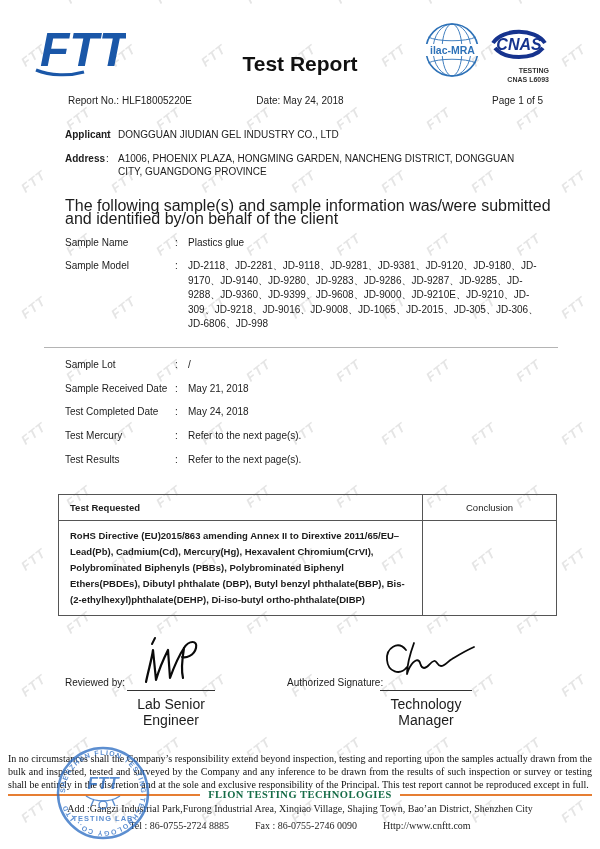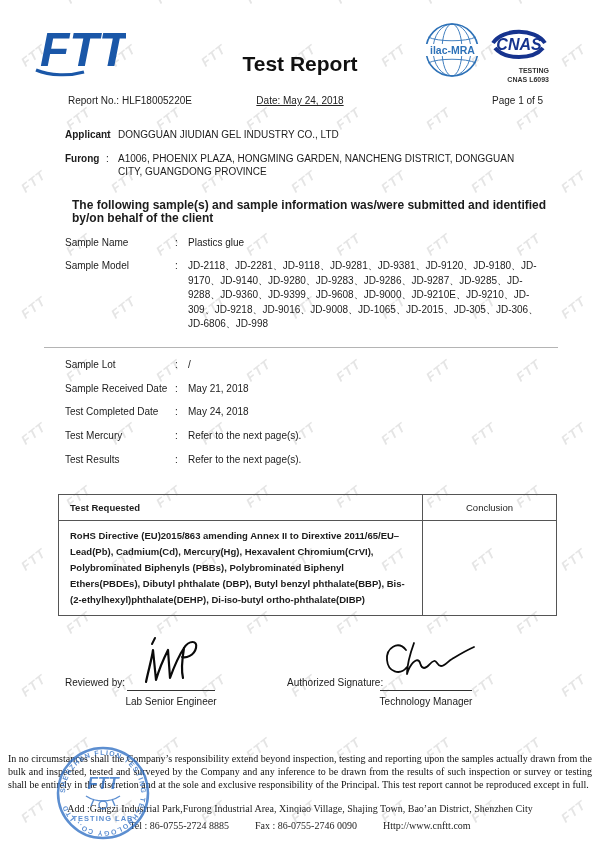--- a/index.html
+++ b/index.html
@@ -12,45 +12,45 @@
   .content{position:absolute;inset:0;z-index:1;}
   
   .logo-svg{position:absolute;left:26px;top:20px;}
   .title{position:absolute;left:0;right:0;top:52px;text-align:center;
          font-size:21px;font-weight:bold;color:#111;}
   .ilac{position:absolute;left:424px;top:22px;}
   .cnas{position:absolute;left:487px;top:26px;width:62px;text-align:right;}
   .cnas-sub{font-size:7px;font-weight:bold;color:#333;line-height:9px;}
   .meta{position:absolute;top:95px;left:0;right:0;font-size:10px;color:#222;}
   .meta .rno{position:absolute;left:68px;}
-  .meta .dt{position:absolute;left:0;right:0;text-align:center;text-decoration:underline;}
+  .meta .dt{position:absolute;left:0;right:0;text-align:center;}
   .meta .pg{position:absolute;left:492px;}
   
   .row{position:absolute;left:65px;font-size:10px;line-height:13px;}
   .row .lbl{position:absolute;left:0;white-space:nowrap;}
   .row .lbl.b{font-weight:bold;}
   .row .col{position:absolute;}
   .row .val{position:absolute;}
   .col.c1{left:41px;} .val.v1{left:53px;width:420px;}
   .col.c2{left:110px;} .val.v2{left:123px;width:365px;}
-  .statement{position:absolute;left:65px;top:199px;width:500px;font-size:12px;
-             font-weight:bold;line-height:13px;margin-left:7px;}
+  .statement{position:absolute;left:65px;top:199px;width:500px;font-size:16px;
+             font-weight:normal;line-height:13px;}
   .hr-thin{position:absolute;left:44px;top:347px;width:514px;border-top:1px solid #b4b4b4;}
   
   .rtable{position:absolute;left:58px;top:494px;width:499px;border:1px solid #555;
           box-sizing:border-box;font-size:9.5px;}
   .t-row{display:flex;}
   .t-head{border-bottom:1px solid #555;}
   .t-c1{width:364px;box-sizing:border-box;border-right:1px solid #555;padding:7px 11px;font-weight:bold;}
   .t-c2{flex:1;display:flex;align-items:center;justify-content:center;padding:7px 4px;}
   .t-body .t-c1{line-height:16px;min-height:94px;}
   
   .sig-label{position:absolute;font-size:10px;}
   .sig-line{position:absolute;border-top:1px solid #333;}
-  .sig-title{position:absolute;font-size:10px;text-align:center;}
+  .sig-title{position:absolute;font-size:14px;text-align:center;}
   .sig-svg{position:absolute;}
   
   .disclaimer{position:absolute;left:8px;right:8px;top:752px;
               font-family:"Liberation Serif",serif;font-size:10px;line-height:13px;
               text-align:justify;color:#111;}
   .company-rule{position:absolute;left:8px;right:8px;top:789px;display:flex;align-items:center;}
   .company-rule .bar{flex:1;border-top:2px solid #e67e33;}
   .company-rule .cname{padding:0 8px;font-family:"Liberation Serif",serif;font-size:10.5px;
                        font-weight:bold;letter-spacing:0.5px;color:#156b46;white-space:nowrap;}
   .f-addr{position:absolute;left:0;right:0;top:803px;text-align:center;
@@ -199,21 +199,21 @@
       <span class="dt">Date: May 24, 2018</span>
       <span class="pg">Page 1 of 5</span>
     </div>
 
     <div class="row" style="top:128px;">
       <span class="lbl b">Applicant</span>
       <span class="col c1">:</span>
       <span class="val v1">DONGGUAN JIUDIAN GEL INDUSTRY CO., LTD</span>
     </div>
     <div class="row" style="top:152px;">
-      <span class="lbl b">Furong</span>
+      <span class="lbl b">Address</span>
       <span class="col c1">:</span>
       <span class="val v1" style="width:400px;">A1006, PHOENIX PLAZA, HONGMING GARDEN, NANCHENG DISTRICT, DONGGUAN CITY, GUANGDONG PROVINCE</span>
     </div>
 
     <div class="statement">The following sample(s) and sample information was/were submitted and identified by/on behalf of the client</div>
 
     <div class="row" style="top:236px;">
       <span class="lbl">Sample Name</span>
       <span class="col c2">:</span>
       <span class="val v2">Plastics glue</span>
@@ -272,20 +272,25 @@
 
     <span class="sig-label" style="left:287px;top:677px;">Authorized Signature:</span>
     <svg class="sig-svg" style="left:380px;top:638px;" width="100" height="50" viewBox="0 0 100 50">
       <path fill="none" stroke="#0a0a0a" stroke-width="1.8" stroke-linecap="round" stroke-linejoin="round" d="M26,12 C18,2 6,10 7,22 C8,34 20,38 27,29 M34,5 C30,16 27,28 27,36 M27,36 C30,26 36,20 39,23 C41,25 40,30 44,30 C48,30 50,24 54,23 C57,22 57,28 61,28 C65,28 68,23 72,21 C77,18 85,13 94,9"></path>
     </svg>
     <div class="sig-line" style="left:380px;top:690px;width:92px;"></div>
     <div class="sig-title" style="left:368px;top:696px;width:116px;">Technology Manager</div>
 
     <div class="disclaimer">In no circumstances shall the Company’s responsibility extend beyond inspection, testing and reporting upon the samples actually drawn from the bulk and inspected, tested and surveyed by the Company and any inference to be drawn from the results of such inspection or survey or testing shall be entirely in the discretion and at the sole and exclusive responsibility of the Principal. This test report cannot be reproduced except in full.</div>
 
+    <div class="company-rule">
+      <span class="bar"></span>
+      <span class="cname">FLION TESTING TECHNOLOGIES</span>
+      <span class="bar"></span>
+    </div>
 
     <div class="f-addr">Add :Gangzi Industrial Park,Furong Industrial Area, Xinqiao Village, Shajing Town, Bao’an District, Shenzhen City</div>
 
     <div class="f-contact">
       <span>Tel : 86-0755-2724 8885</span>
       <span>Fax : 86-0755-2746 0090</span>
       <span>Http://www.cnftt.com</span>
     </div>
 
   </div>

